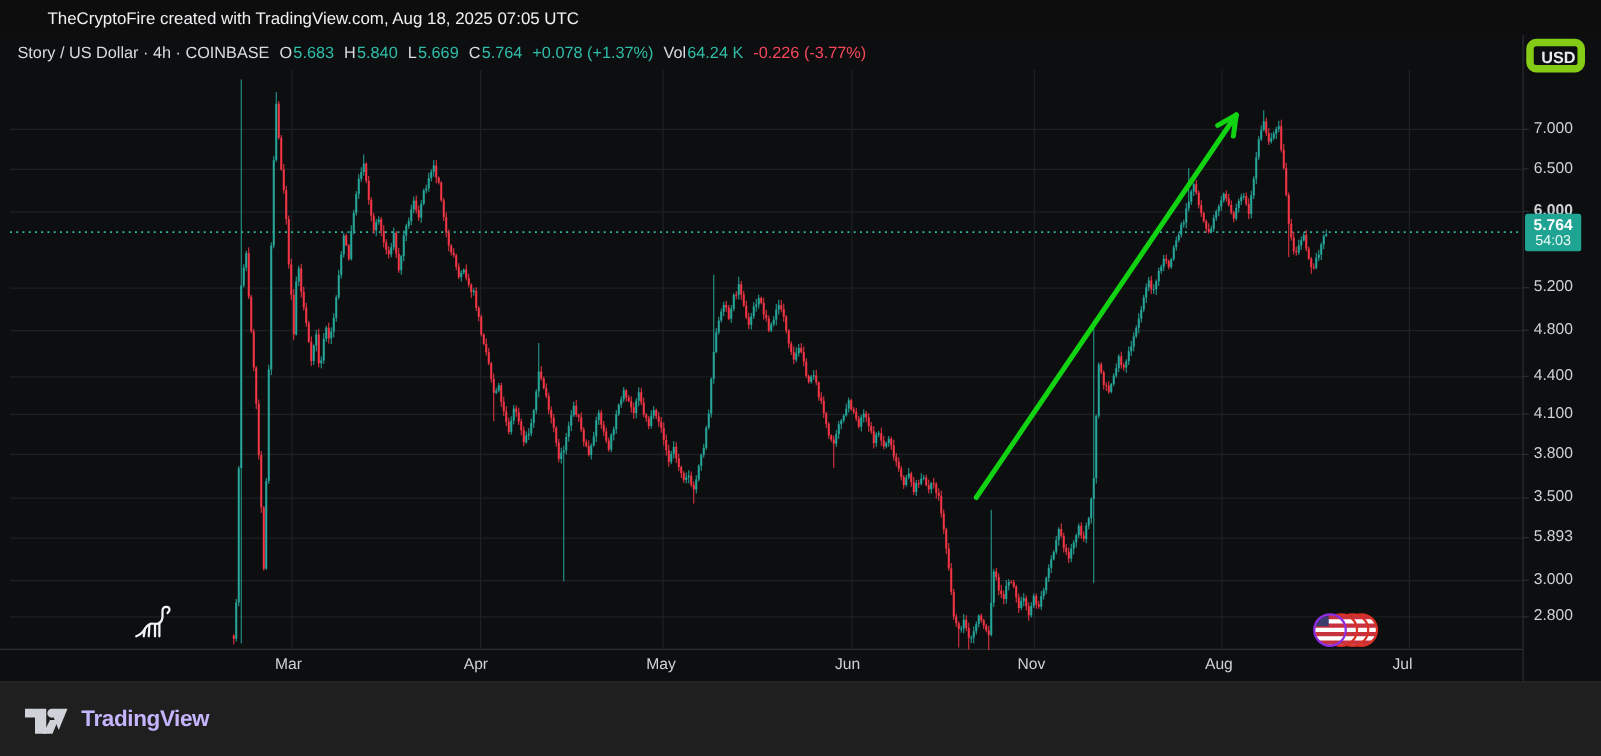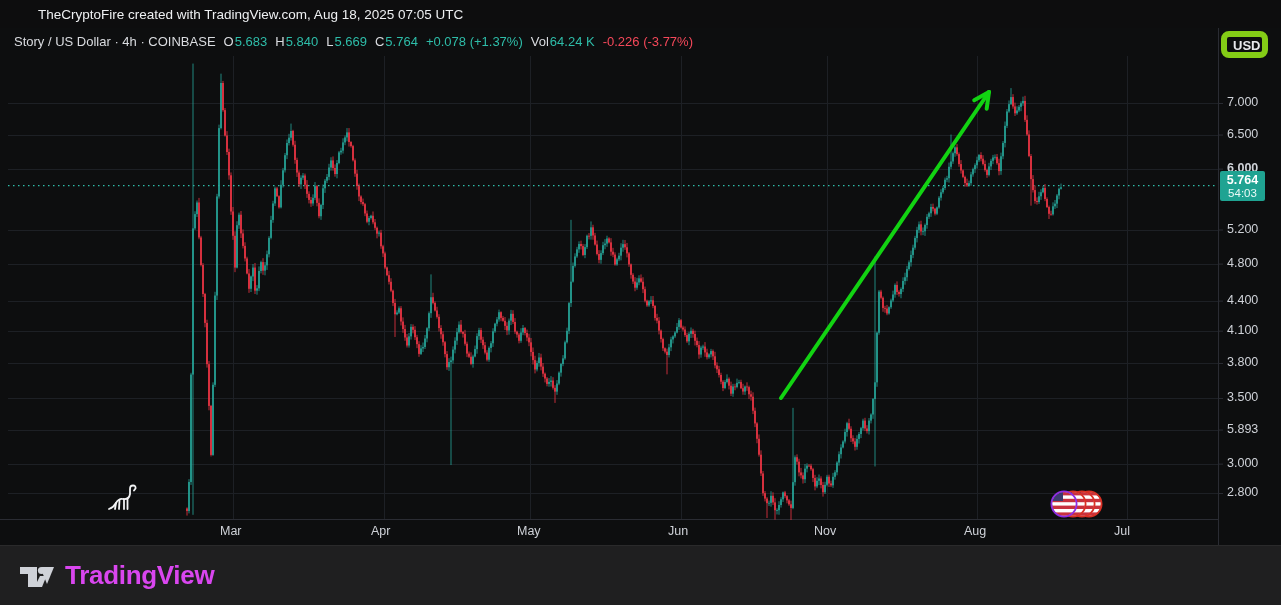--- a/index.html
+++ b/index.html
@@ -22,21 +22,21 @@
   .time-axis{position:absolute;top:519px;left:0;width:1218px;height:26px;z-index:4;}
   .month-label{position:absolute;top:5px;font-size:12.5px;color:#cfd2d8;}
   .price-badge{position:absolute;left:1220px;width:45px;z-index:7;background:#1fa392;color:#fff;
                border-radius:2px;text-align:center;padding:2px 0 1px 0;}
   .price-badge .pv{font-size:12.5px;font-weight:bold;line-height:14px;}
   .price-badge .cd{font-size:11.5px;line-height:13px;color:#eafaf7;}
   .stickers{position:absolute;z-index:5;}
   .bottombar{position:absolute;top:545px;left:0;width:1281px;height:60px;background:#1f1f20;
              border-top:1px solid #2a2a2b;display:flex;align-items:center;box-sizing:border-box;}
   .brand-wrap{display:flex;align-items:center;gap:9px;margin-left:18px;}
-  .brand-word{color:#d946ef;font-size:26px;font-weight:bold;letter-spacing:-0.3px;}
+  .brand-word{color:#c4b5fd;font-size:18px;font-weight:bold;letter-spacing:-0.3px;}
 </style>
 </head>
 <body>
 
 <div class="topbar">
   <span>TheCryptoFire created with TradingView.com, Aug 18, 2025 07:05 UTC</span>
 </div>
 
 <div class="chart-bg"></div>
 

